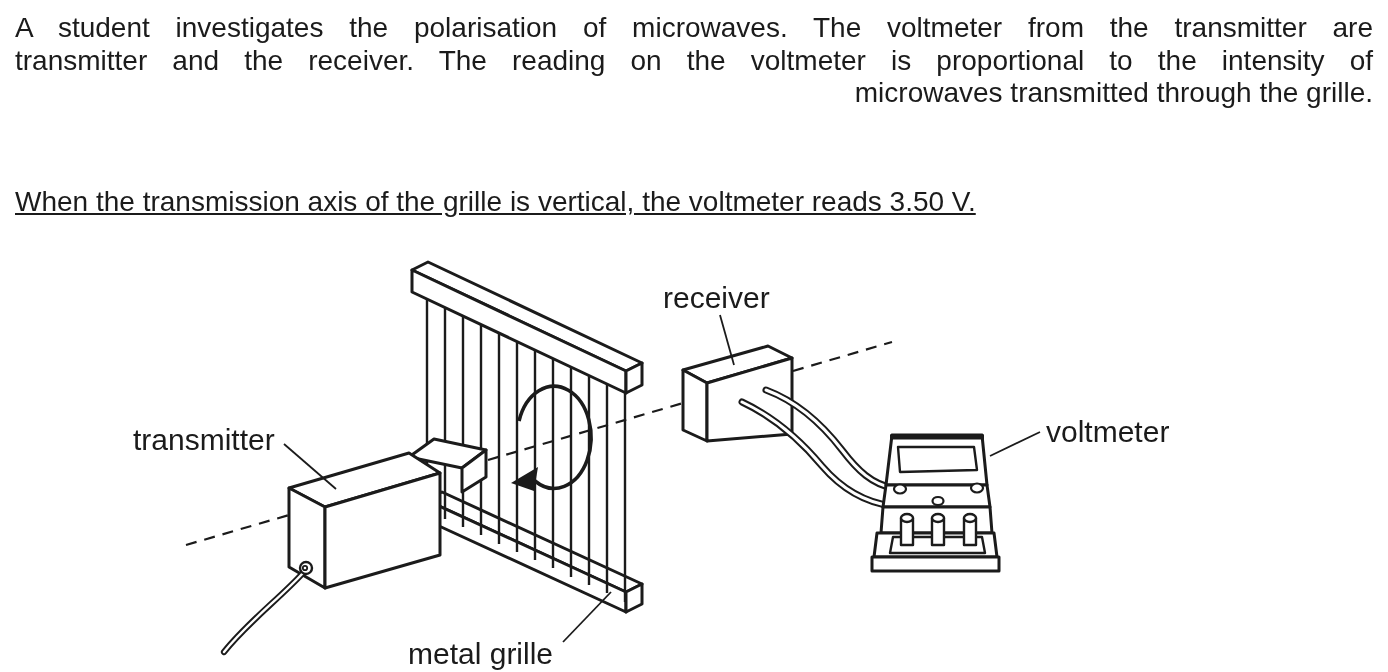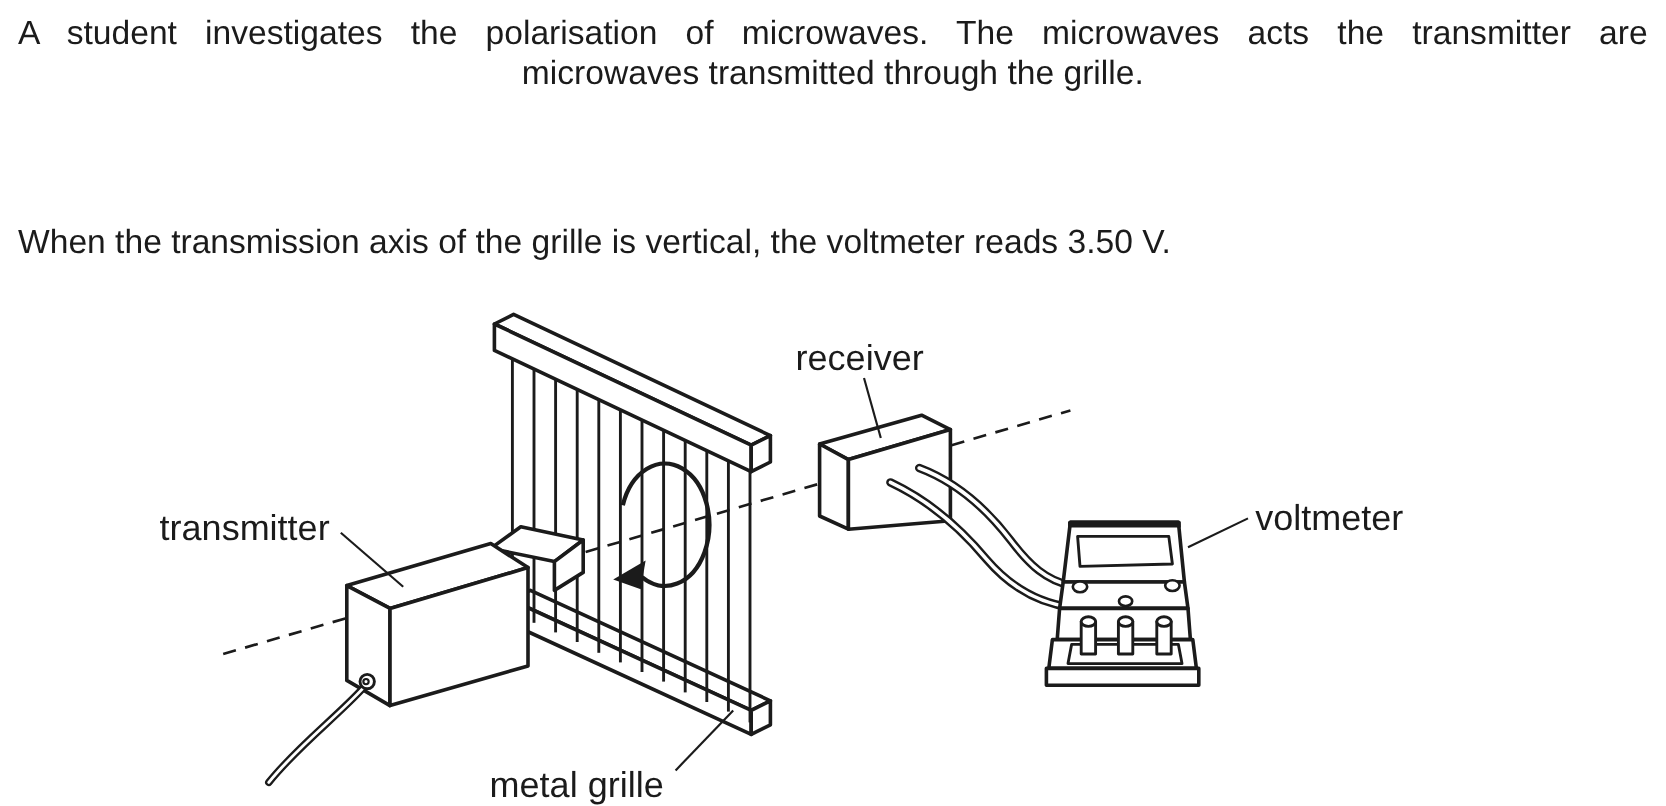--- a/index.html
+++ b/index.html
@@ -9,43 +9,44 @@
     font-family: "Liberation Sans", sans-serif;
     color: #1b1b1b;
     position: relative;
     overflow: hidden;
   }
   .intro {
     position: absolute; left: 15px; top: 12px; width: 1358px;
     font-size: 28px; line-height: 32.5px;
   }
   .jline { text-align: justify; text-align-last: justify; }
-  .jlast { text-align: center; }
+  .jlast { text-align: right; }
   .condition {
     position: absolute; left: 15px; top: 186px;
-    font-size: 28px; line-height: 32px;
+    font-size: 28px; line-height: 32px; text-decoration: underline;
   }
   svg.diagram { position: absolute; left: 0; top: 0; width: 1388px; height: 672px; }
   .shape { fill: #ffffff; stroke: #1b1b1b; stroke-width: 3; stroke-linejoin: round; }
   .thin  { fill: #ffffff; stroke: #1b1b1b; stroke-width: 2.4; stroke-linejoin: round; }
   .wire  { stroke: #1b1b1b; stroke-width: 2.4; }
   .dash  { stroke: #1b1b1b; stroke-width: 2.2; stroke-dasharray: 11 8; }
   .arc   { fill: none; stroke: #1b1b1b; stroke-width: 3.6; }
   .leader{ stroke: #1b1b1b; stroke-width: 1.8; }
   .cable-out { fill: none; stroke: #1b1b1b; stroke-width: 7; stroke-linecap: round; }
   .cable-in  { fill: none; stroke: #ffffff; stroke-width: 3; stroke-linecap: round; }
   .cable-out-sm { fill: none; stroke: #1b1b1b; stroke-width: 6.2; stroke-linecap: round; }
   .cable-in-sm  { fill: none; stroke: #ffffff; stroke-width: 2.4; stroke-linecap: round; }
   .lbl { font-family: "Liberation Sans", sans-serif; font-size: 30px; fill: #1b1b1b; }
 </style>
 </head>
 <body>
 
 <div class="intro">
-  <div class="jline">A student investigates the polarisation of microwaves. The microwaves acts the transmitter are</div>
+  <div class="jline">A student investigates the polarisation of microwaves. The voltmeter from the transmitter are</div>
+  <div class="jline">transmitter and the receiver. The reading on the voltmeter is proportional to the intensity of</div>
   <div class="jlast">microwaves transmitted through the grille.</div>
 </div>
 
 <div class="condition">When the transmission axis of the grille is vertical, the voltmeter reads 3.50 V.</div>
 
 <svg class="diagram" viewBox="0 0 1388 672" xmlns="http://www.w3.org/2000/svg">
 
   <g>
     <polygon class="shape" points="412,270 428,262 642,363 626,371"></polygon>
     <polygon class="shape" points="412,270 626,371 626,393 412,292"></polygon>

